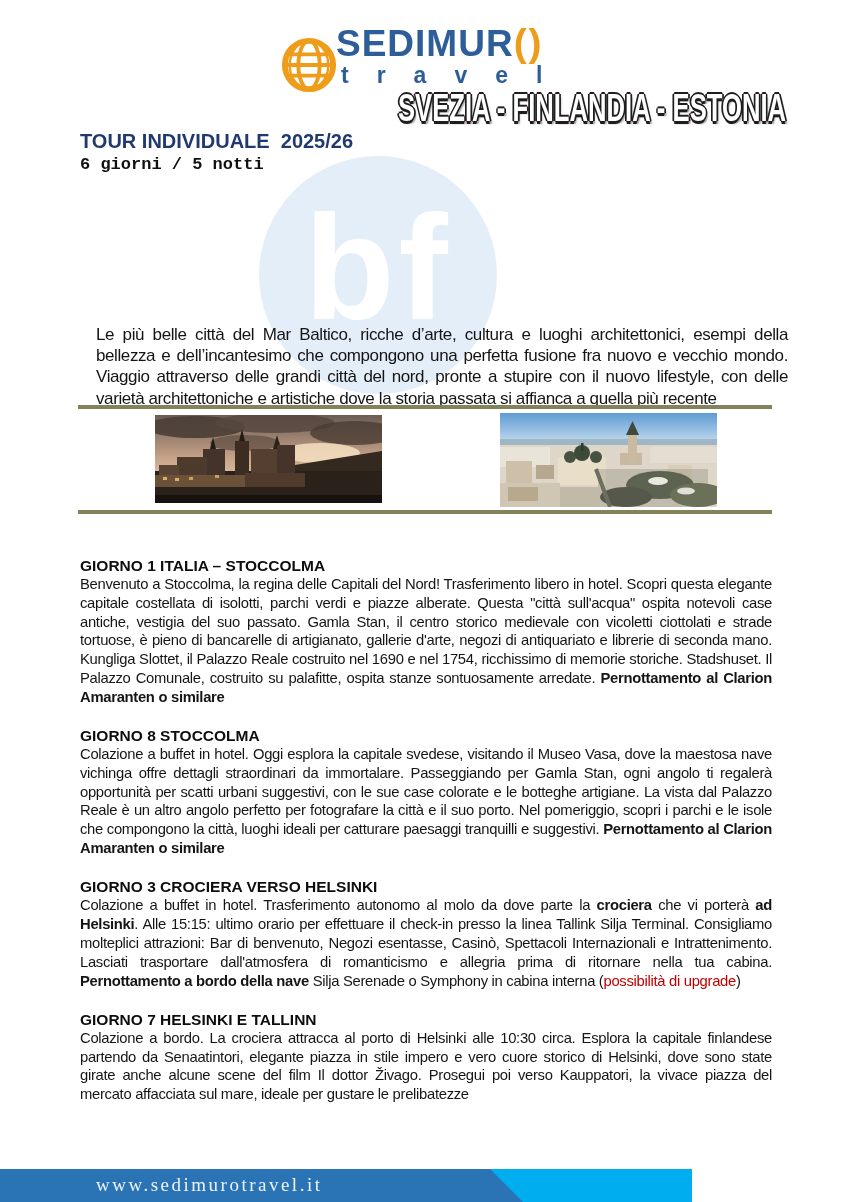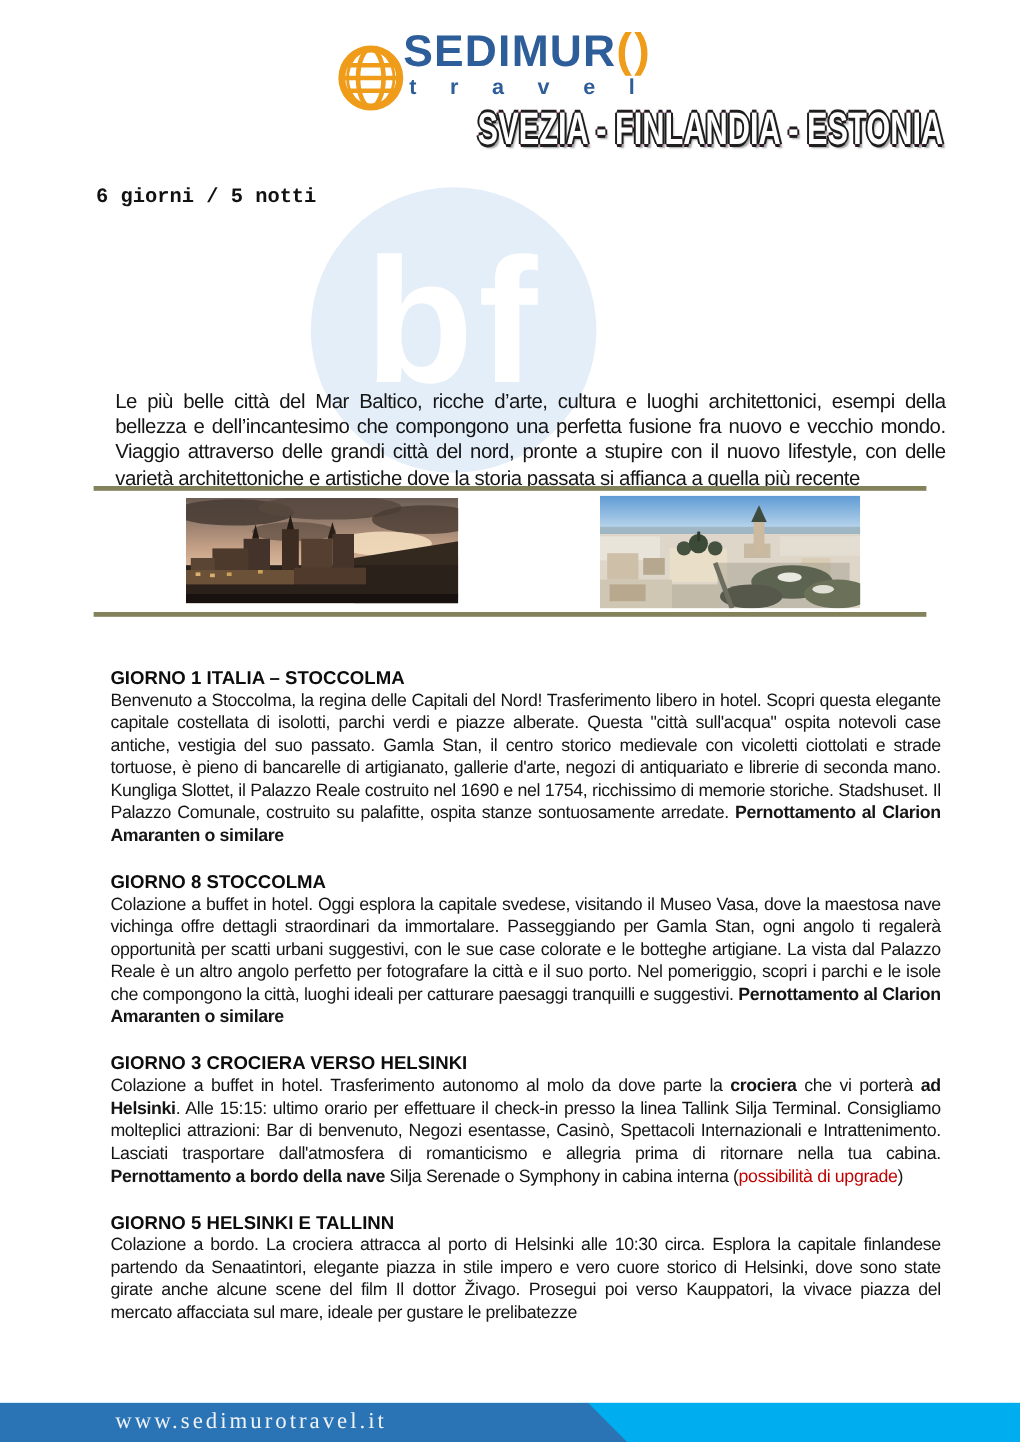--- a/index.html
+++ b/index.html
@@ -21,21 +21,21 @@
     z-index:0;
   }
   .watermark span{
     font-weight:700;font-size:148px;color:#ffffff;letter-spacing:4px;transform:translateY(-14px);margin-top:14px;
   }
   
   .globe{position:absolute;left:280px;top:36px;width:58px;height:58px;z-index:2;}
   .brand{position:absolute;left:336px;top:21px;z-index:2;font-weight:700;font-size:37px;
     letter-spacing:1px;color:var(--brand-blue);white-space:nowrap;}
   .brand .parens{color:var(--brand-orange);font-size:39px;letter-spacing:2px;}
-  .brand-sub{position:absolute;left:341px;top:62px;z-index:2;font-weight:700;font-size:18px;
+  .brand-sub{position:absolute;left:341px;top:62px;z-index:2;font-weight:700;font-size:23px;
     letter-spacing:28px;color:var(--brand-blue);white-space:nowrap;}
   
   .banner{
     position:absolute;left:398px;top:89px;z-index:2;font-weight:700;font-size:38px;line-height:1;
     white-space:nowrap;transform:scaleX(0.675);transform-origin:left top;
     color:#fff;-webkit-text-stroke:2px var(--banner-magenta);paint-order:stroke;
     text-shadow:-2.5px 0 0 #1e1e1e,2.5px 0 0 #1e1e1e,0 -2.5px 0 #1e1e1e,0 2.5px 0 #1e1e1e,
       3px 3px 2px rgba(80,80,80,.55);
   }
   .tour-type{position:absolute;left:80px;top:130px;z-index:2;font-weight:700;font-size:20px;
@@ -53,29 +53,29 @@
     font-size:17px;line-height:21.2px;letter-spacing:-0.4px;text-align:justify;margin-top:28px;
   }
   .rule{position:absolute;left:78px;width:694px;height:4px;background:var(--rule-olive);z-index:2;}
   .rule-top{top:405px;}
   .rule-bottom{top:510px;}
   .photo{position:absolute;z-index:2;overflow:hidden;}
   .photo svg{display:block;width:100%;height:100%;}
   .photo-left{left:155px;top:415px;width:227px;height:88px;}
   .photo-right{left:500px;top:413px;width:217px;height:94px;}
   
-  .itinerary{position:absolute;left:80px;top:556px;width:692px;z-index:2;margin-left:12px;}
+  .itinerary{position:absolute;left:80px;top:556px;width:692px;z-index:2;}
   .itinerary h3{margin:0;font-size:15.5px;line-height:19px;font-weight:700;color:#0d0d0d;}
   .itinerary p{margin:0 0 19.5px 0;font-size:14.8px;line-height:18.8px;letter-spacing:-0.3px;
     text-align:justify;}
   .run-n{font-weight:400;}
   .run-b{font-weight:700;}
   .run-r{color:var(--red-note);}
   
-  .footer{position:absolute;left:0;top:1169px;width:850px;height:33px;background:var(--footer-cyan);z-index:3;}
+  .footer{position:absolute;left:0;top:1169px;width:692px;height:33px;background:var(--footer-cyan);z-index:3;}
   .footer-dark{position:absolute;left:0;top:0;width:100%;height:100%;background:var(--footer-blue);
     clip-path:polygon(0 0,490px 0,523px 100%,0 100%);}
   .footer-url{position:absolute;left:96px;top:5px;font-family:"Liberation Serif",serif;
     font-size:19px;letter-spacing:2.5px;color:#eef3f8;}
 </style>
 </head>
 <body>
 
 <div class="page">
 
@@ -91,20 +91,21 @@
       <line x1="7" y1="19" x2="53" y2="19" stroke-width="4"></line>
       <line x1="5" y1="30" x2="55" y2="30" stroke-width="4"></line>
       <line x1="7" y1="41" x2="53" y2="41" stroke-width="4"></line>
     </g>
   </svg>
   <div class="brand"><span>SEDIMUR</span><span class="parens">()</span></div>
   <div class="brand-sub">travel</div>
 
   <div class="banner">SVEZIA - FINLANDIA - ESTONIA</div>
 
+  <div class="tour-type">TOUR INDIVIDUALE  2025/26</div>
   <div class="duration">6 giorni / 5 notti</div>
 
 
   <p class="intro">Le più belle città del Mar Baltico, ricche d’arte, cultura e luoghi architettonici, esempi della bellezza e dell’incantesimo che compongono una perfetta fusione fra nuovo e vecchio mondo. Viaggio attraverso delle grandi città del nord, pronte a stupire con il nuovo lifestyle, con delle varietà architettoniche e artistiche dove la storia passata si affianca a quella più recente</p>
 
   <div class="rule rule-top"></div>
 
   <div class="photo photo-left">
     <svg viewBox="0 0 227 88" preserveAspectRatio="none">
       <defs>
@@ -188,21 +189,21 @@
       </section>
       <section>
         <h3>GIORNO 8 STOCCOLMA</h3>
         <p><span class="run-n">Colazione a buffet in hotel. Oggi esplora la capitale svedese, visitando il Museo Vasa, dove la maestosa nave vichinga offre dettagli straordinari da immortalare. Passeggiando per Gamla Stan, ogni angolo ti regalerà opportunità per scatti urbani suggestivi, con le sue case colorate e le botteghe artigiane. La vista dal Palazzo Reale è un altro angolo perfetto per fotografare la città e il suo porto. Nel pomeriggio, scopri i parchi e le isole che compongono la città, luoghi ideali per catturare paesaggi tranquilli e suggestivi. </span><span class="run-b">Pernottamento al Clarion Amaranten o similare</span></p>
       </section>
       <section>
         <h3>GIORNO 3 CROCIERA VERSO HELSINKI</h3>
         <p><span class="run-n">Colazione a buffet in hotel. Trasferimento autonomo al molo da dove parte la </span><span class="run-b">crociera</span><span class="run-n"> che vi porterà </span><span class="run-b">ad Helsinki</span><span class="run-n">. Alle 15:15: ultimo orario per effettuare il check-in presso la linea Tallink Silja Terminal. Consigliamo molteplici attrazioni: Bar di benvenuto, Negozi esentasse, Casinò, Spettacoli Internazionali e Intrattenimento. Lasciati trasportare dall'atmosfera di romanticismo e allegria prima di ritornare nella tua cabina. </span><span class="run-b">Pernottamento a bordo della nave</span><span class="run-n"> Silja Serenade o Symphony in cabina interna (</span><span class="run-r">possibilità di upgrade</span><span class="run-n">)</span></p>
       </section>
       <section>
-        <h3>GIORNO 5 HELSINKI E TALLINN</h3>
+        <h3>GIORNO 7 HELSINKI E TALLINN</h3>
         <p><span class="run-n">Colazione a bordo. La crociera attracca al porto di Helsinki alle 10:30 circa. Esplora la capitale finlandese partendo da Senaatintori, elegante piazza in stile impero e vero cuore storico di Helsinki, dove sono state girate anche alcune scene del film Il dottor Živago. Prosegui poi verso Kauppatori, la vivace piazza del mercato affacciata sul mare, ideale per gustare le prelibatezze</span></p>
       </section>
     </div>
 
   <div class="footer">
     <div class="footer-dark"></div>
     <span class="footer-url">www.sedimurotravel.it</span>
   </div>
 
 </div>

